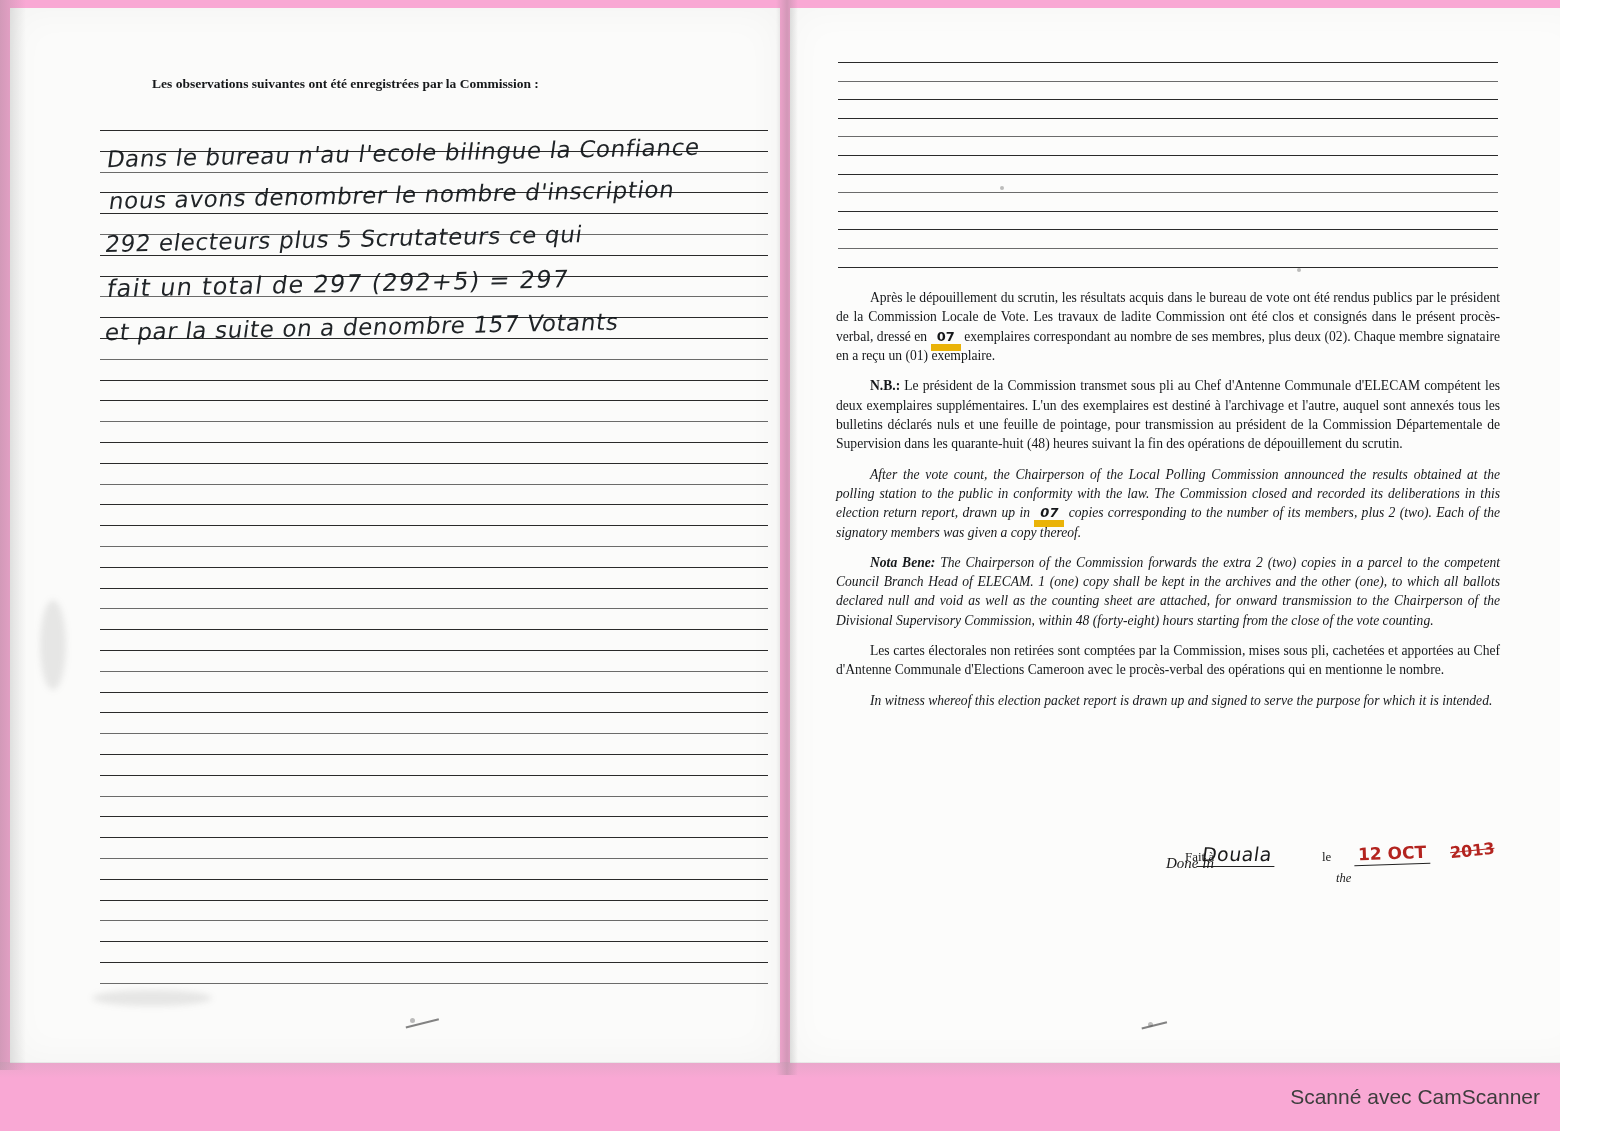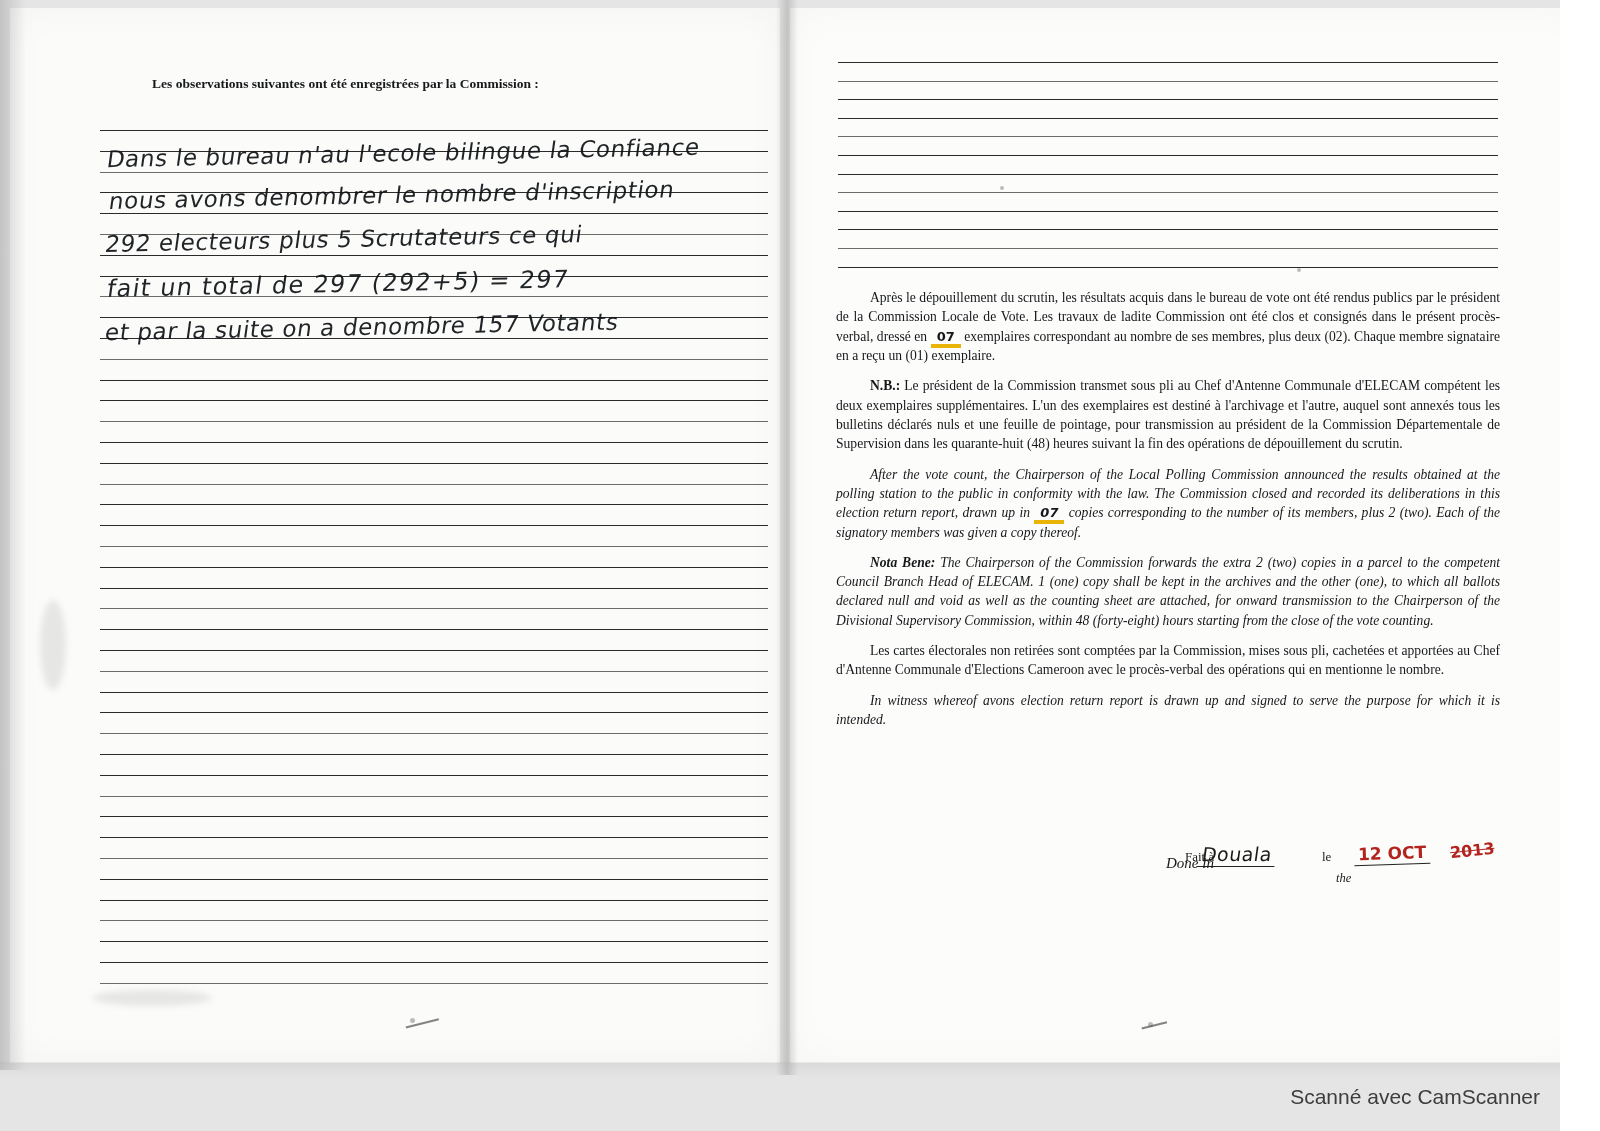--- a/index.html
+++ b/index.html
@@ -4,21 +4,21 @@
 <style>
   html, body {
     margin: 0;
     padding: 0;
     background: #ffffff;
   }
   .page {
     position: relative;
     width: 1560px;
     height: 1131px;
-    background: #e5e5e5;
+    background: #f9a8d4;
     overflow: hidden;
     font-family: "Liberation Serif", serif;
     color: #1a1a1a;
   }
 
   
   .sheet-left {
     position: absolute;
     left: 10px;
     top: 8px;
@@ -142,21 +142,21 @@
     text-align: justify;
     color: #15171a;
   }
   .rtext p { margin: 0 0 11px 0; text-indent: 34px; }
   .rtext .ital { font-style: italic; }
   .rtext .bold { font-weight: bold; }
   .ins {
     font-weight: bold;
     font-family: "DejaVu Sans", sans-serif;
     font-size: 13px;
-    border-bottom: 4px solid #eab308;
+    border-bottom: 7px solid #eab308;
     padding: 0 6px;
   }
 
   .signblock {
     position: absolute;
     left: 1150px;
     top: 845px;
     width: 360px;
     font-size: 13.5px;
   }
@@ -318,21 +318,21 @@
 
     <p class="ital">
       <span class="bold">Nota Bene:</span>
       <span>The Chairperson of the Commission forwards the extra 2 (two) copies in a parcel to the competent Council Branch Head of ELECAM. 1 (one) copy shall be kept in the archives and the other (one), to which all ballots declared null and void as well as the counting sheet are attached, for onward transmission to the Chairperson of the Divisional Supervisory Commission, within 48 (forty-eight) hours starting from the close of the vote counting.</span>
     </p>
 
     <p>Les cartes électorales non retirées sont comptées par la Commission, mises sous pli, cachetées et apportées au Chef d'Antenne Communale d'Elections Cameroon avec le procès-verbal des opérations qui en mentionne le nombre.</p>
 
 
 
-    <p class="ital">In witness whereof avons election return report is drawn up and signed to serve the purpose for which it is intended.</p>
+    <p class="ital">In witness whereof this election packet report is drawn up and signed to serve the purpose for which it is intended.</p>
   </div>
 
   <div class="signblock">
     <div class="signrow">
       <span class="sig-label sig-fait">Fait à</span>
       <span class="sig-place">Douala</span>
       <span class="sig-label sig-le">le</span>
       <span class="sig-date">12 OCT</span>
       <span class="sig-year">2013</span>
       <span class="sig-label sig-done">Done in</span>

